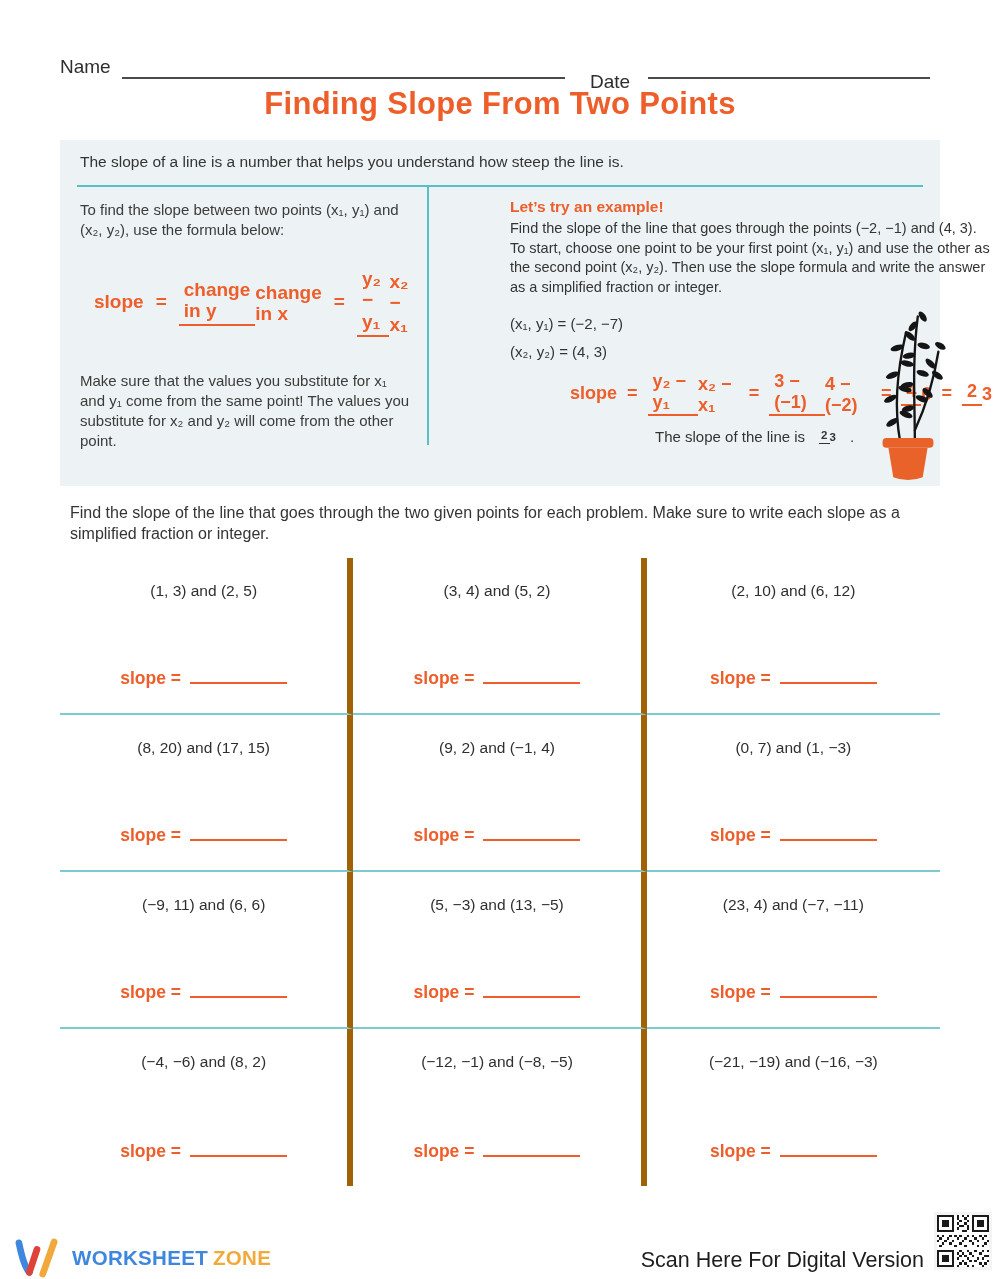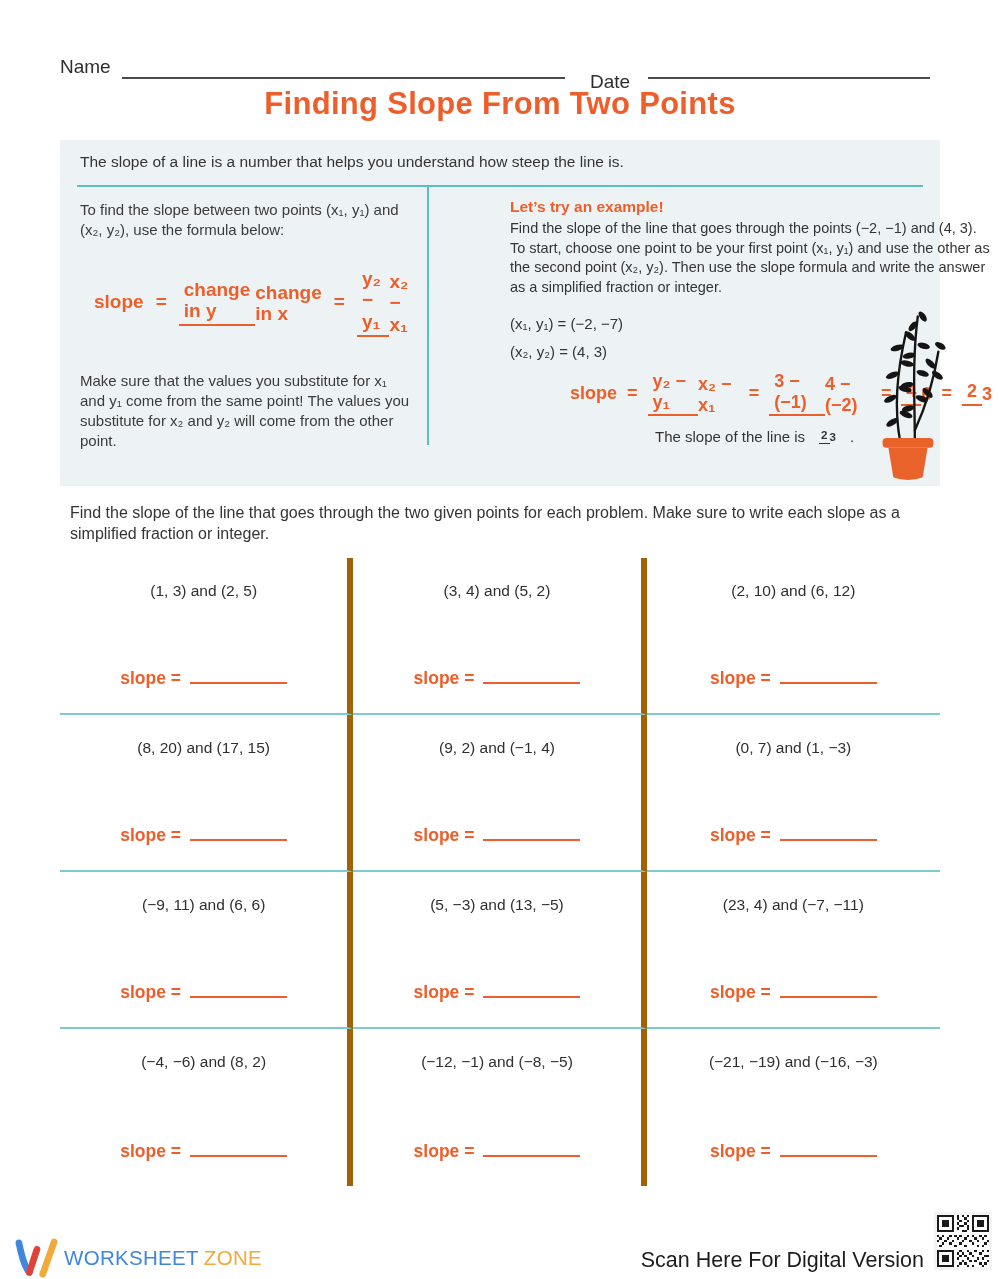--- a/index.html
+++ b/index.html
@@ -59,21 +59,21 @@
   .points { margin-top:24px; text-align:center; font-size:15.5px; color:#2f2f2f; }
   .slope-row { position:absolute; left:0; right:0; bottom:24px; display:flex;
                justify-content:center; align-items:baseline; }
   .slope-label { color:#ee5e2a; font-weight:bold; font-size:17.5px; }
   .answer-blank { display:inline-block; width:97px; border-bottom:2.5px solid #ee5e2a;
                   height:14px; margin-left:9px; }
 
   
   .logo { position:absolute; left:14px; top:1238px; display:flex; align-items:center; }
   .logo-mark { width:46px; height:40px; }
-  .logo-text { font-size:20.5px; font-weight:normal; letter-spacing:0.3px; margin-left:4px; }
+  .logo-text { font-size:20.5px; font-weight:bold; letter-spacing:0.3px; margin-left:12px; }
   .logo-word { color:#3f87de; }
   .logo-zone { color:#f2a93b; margin-left:5px; }
   .scan-text { position:absolute; right:76px; top:1248px; font-size:21.5px; color:#1c1c1c; }
   .qr { position:absolute; left:934px; top:1212px; width:58px; height:58px; background:#f4f4f4;
         padding:3px; }
 </style>
 </head>
 <body>
 
 <div class="page">

